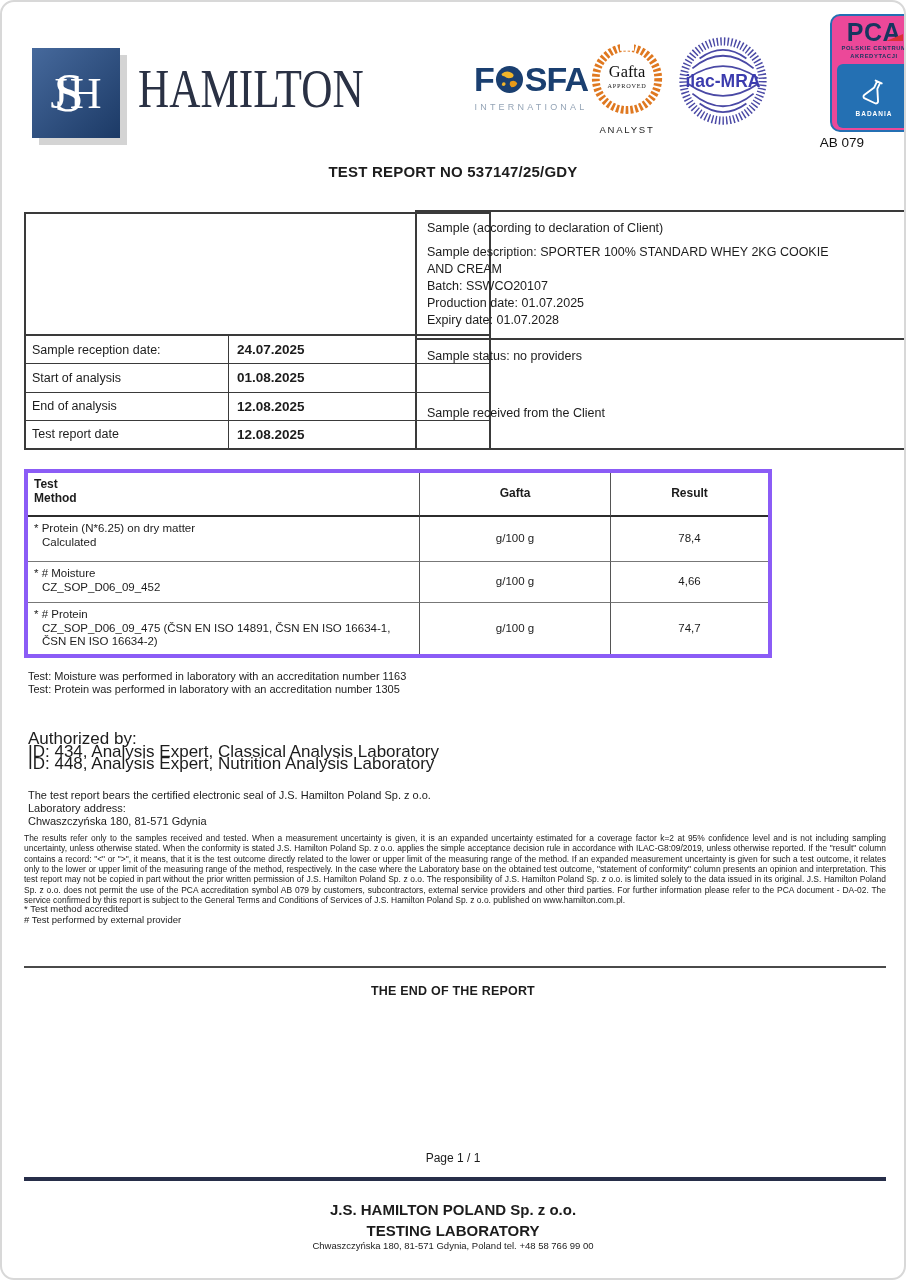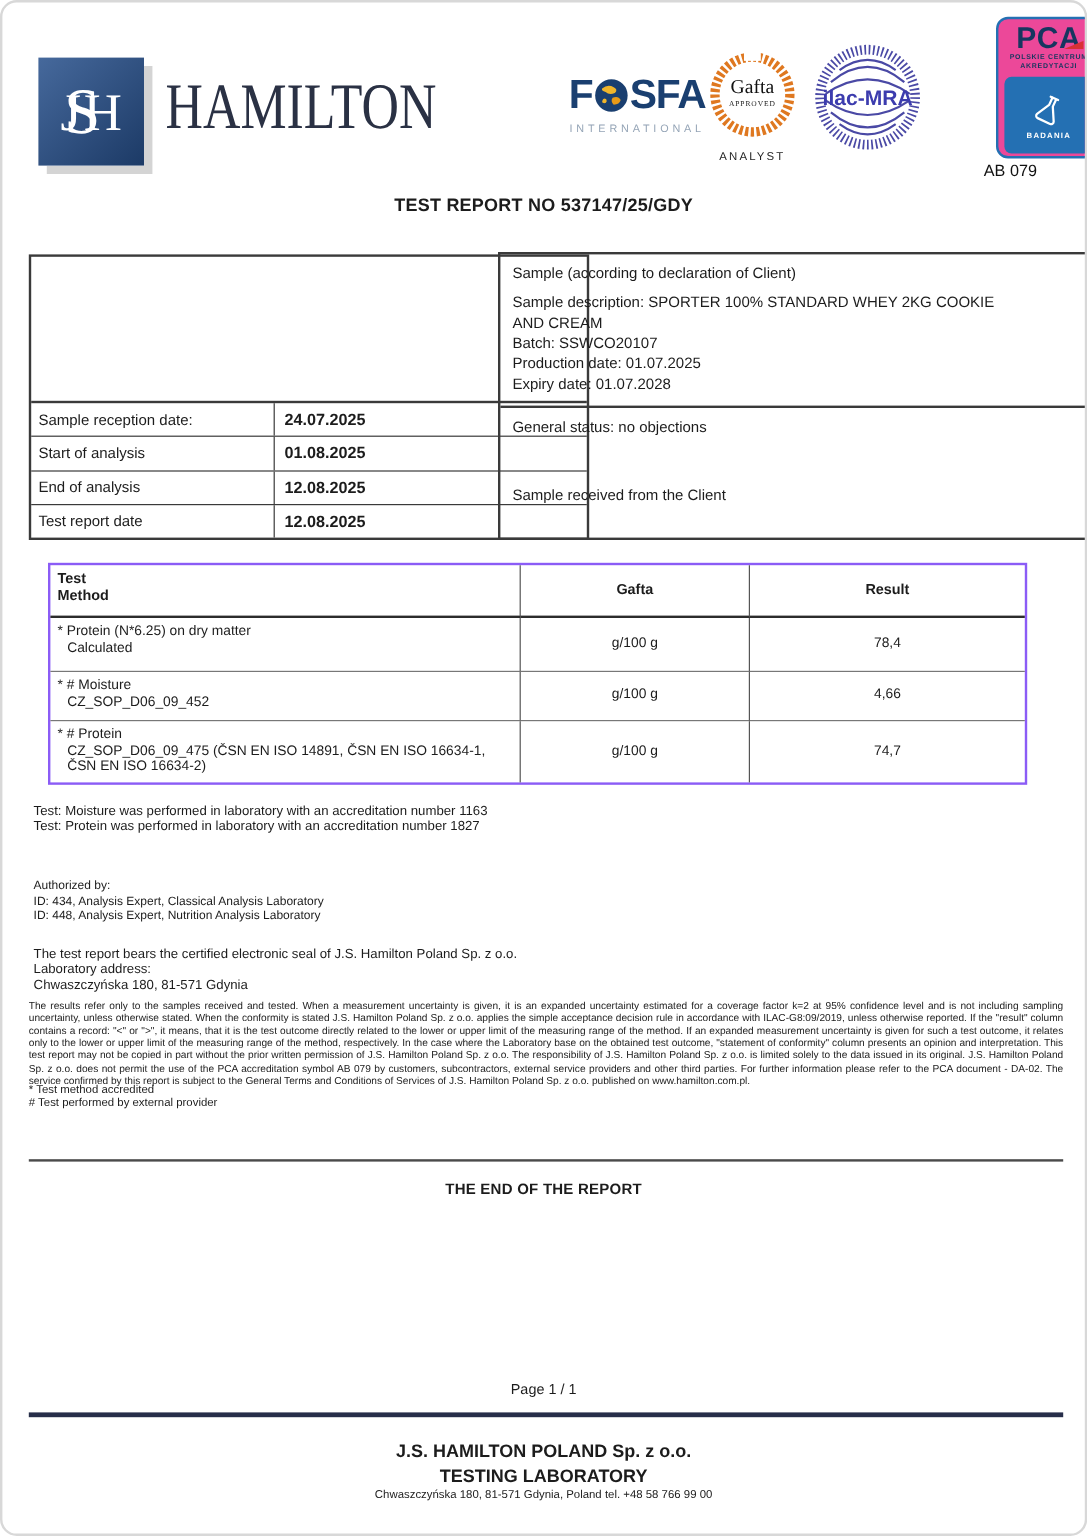--- a/index.html
+++ b/index.html
@@ -63,35 +63,35 @@
   .tbl-right { position:absolute; left:413px; top:208px; width:503px; height:240px;
     border:2px solid #3a3a3a; display:flex; flex-direction:column; }
   .info-cell { height:128px; border-bottom:2px solid #3a3a3a; padding:8px 10px;
     font-size:12.5px; line-height:17px; }
   .info-heading { margin-bottom:7px; }
   .info-desc { max-width:402px; }
   .lower-cell { flex:1; position:relative; padding:9px 10px; font-size:12.5px; }
   .received-line { position:absolute; left:10px; top:66px; font-size:12.5px; }
 
   
-  .tbl-results { position:absolute; left:22px; top:467px; width:816px;
-    border:2px solid #8b5cf6; display:grid;
+  .tbl-results { position:absolute; left:22px; top:467px; width:748px;
+    border:4px solid #8b5cf6; display:grid;
     grid-template-columns:392px 191px 1fr;
-    grid-template-rows:44px 45px 41px auto;margin-left:16px; }
+    grid-template-rows:44px 45px 41px auto; }
   .rc { border-right:1px solid #555; border-bottom:1px solid #777; padding:5px 6px;
     font-size:11.5px; line-height:13.5px; }
   .rc.last-col { border-right:none; }
   .rc.center { display:flex; align-items:center; justify-content:center; padding:0; }
   .rc.hdr { font-weight:bold; border-bottom:2.5px solid #2c2c2c; font-size:12px; }
   .rc.bottom-row { border-bottom:none; }
   .method-line { display:block; padding-left:8px; }
 
   
   .acc-notes { position:absolute; left:26px; top:668px; font-size:11px; line-height:12.5px; }
-  .auth-block { position:absolute; left:26px; top:731px; font-size:10px; line-height:12.5px; }
+  .auth-block { position:absolute; left:26px; top:731px; font-size:17px; line-height:12.5px; }
   .seal-line { position:absolute; left:26px; top:787px; font-size:11px; }
   .lab-block { position:absolute; left:26px; top:800px; font-size:11px; line-height:12.5px; }
 
   .legal { position:absolute; left:22px; top:831px; width:862px; font-size:8.45px;
     line-height:10.35px; text-align:justify; color:#222; }
   .footnotes { position:absolute; left:22px; top:902px; font-size:9.5px; line-height:10.8px; }
 
   .rule-gray { position:absolute; left:22px; top:964px; width:862px; height:2px; background:#4a4a4a; }
   .end-label { position:absolute; left:0; top:982px; width:100%; text-align:center;
     font-size:12.5px; font-weight:bold; letter-spacing:.2px; }
@@ -200,21 +200,21 @@
 
   <div class="tbl-right">
     <div class="info-cell">
       <div class="info-heading">Sample (according to declaration of Client)</div>
       <div class="info-desc">Sample description: SPORTER 100% STANDARD WHEY 2KG COOKIE AND CREAM</div>
       <div>Batch: SSWCO20107</div>
       <div>Production date: 01.07.2025</div>
       <div>Expiry date: 01.07.2028</div>
     </div>
     <div class="lower-cell">
-      <div>General status: no objections</div>
+      <div>Sample status: no providers</div>
       <div class="received-line">Sample received from the Client</div>
     </div>
   </div>
 
   <div class="tbl-results">
     <div class="rc hdr">
       <div>Test</div>
       <div>Method</div>
     </div>
     <div class="rc hdr center">Gafta</div>
@@ -237,21 +237,21 @@
     <div class="rc bottom-row">
       <span>* # Protein</span>
       <span class="method-line">CZ_SOP_D06_09_475 (ČSN EN ISO 14891, ČSN EN ISO 16634-1, ČSN EN ISO 16634-2)</span>
     </div>
     <div class="rc center bottom-row">g/100 g</div>
     <div class="rc center bottom-row last-col">74,7</div>
   </div>
 
   <div class="acc-notes">
     <div>Test: Moisture was performed in laboratory with an accreditation number 1163</div>
-    <div>Test: Protein was performed in laboratory with an accreditation number 1827</div>
+    <div>Test: Protein was performed in laboratory with an accreditation number 1305</div>
   </div>
 
   <div class="auth-block">
     <div>Authorized by:</div>
     <div>ID: 434, Analysis Expert, Classical Analysis Laboratory</div>
     <div>ID: 448, Analysis Expert, Nutrition Analysis Laboratory</div>
   </div>
 
   <div class="seal-line">The test report bears the certified electronic seal of J.S. Hamilton Poland Sp. z o.o.</div>
 

